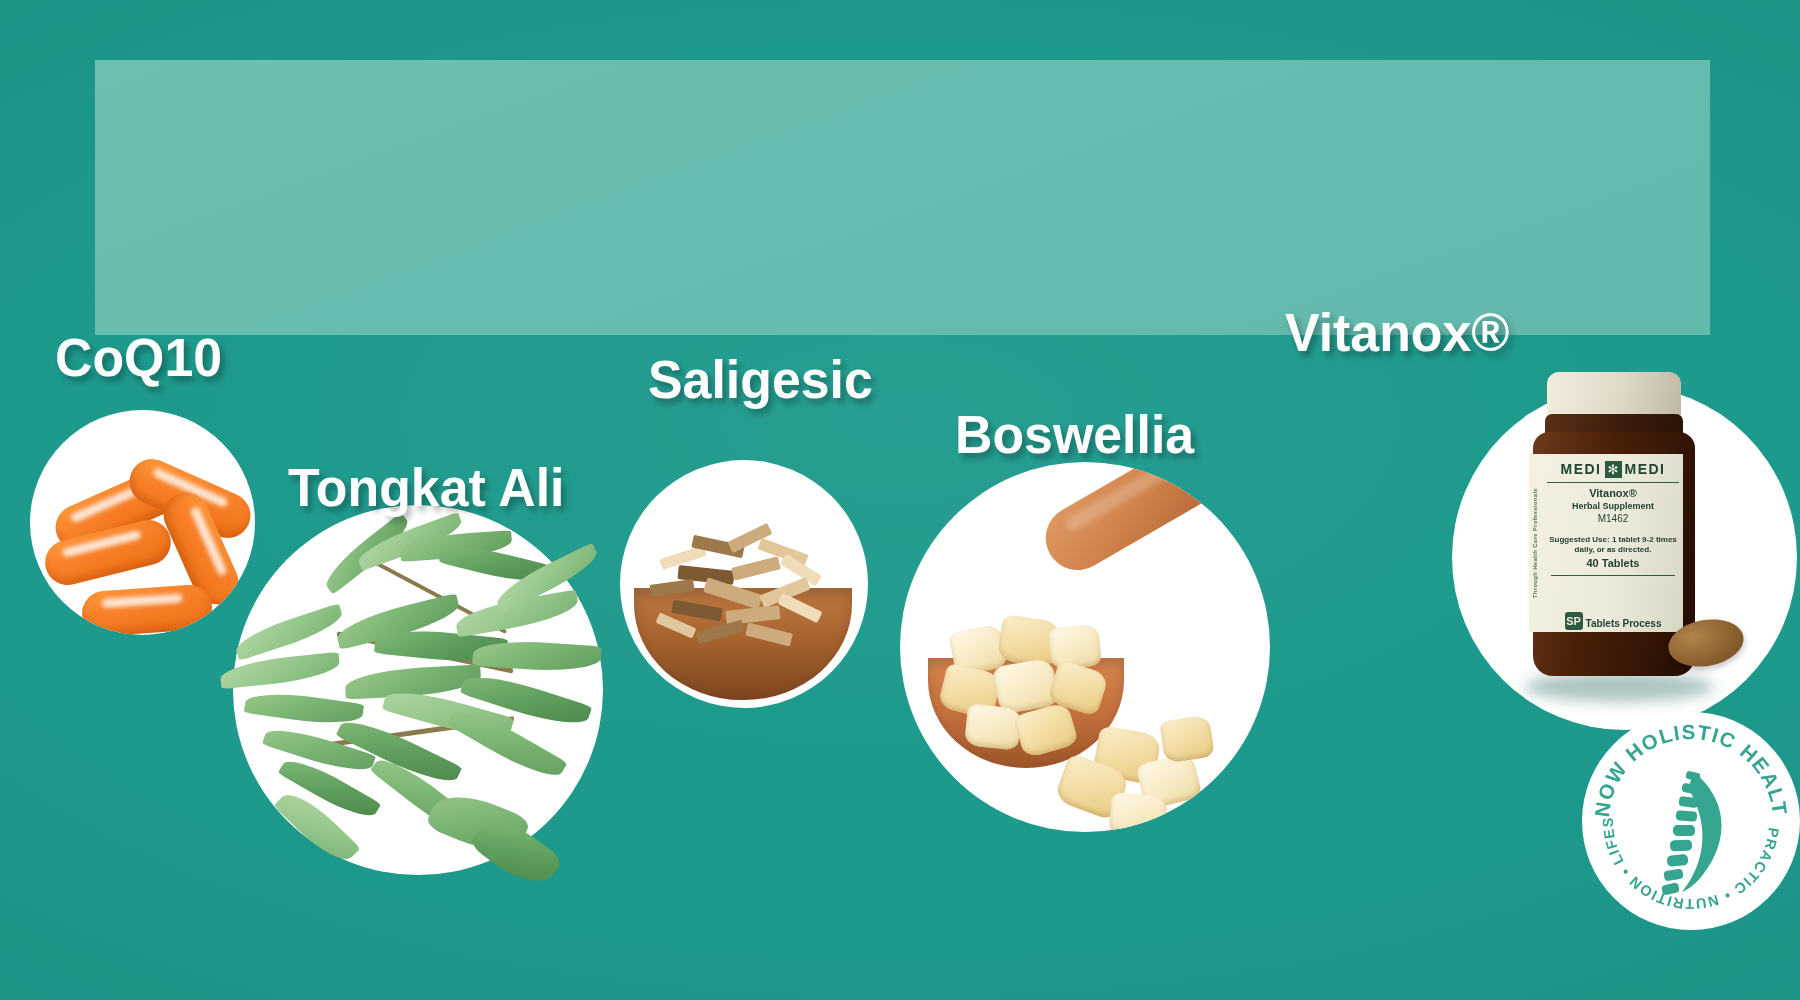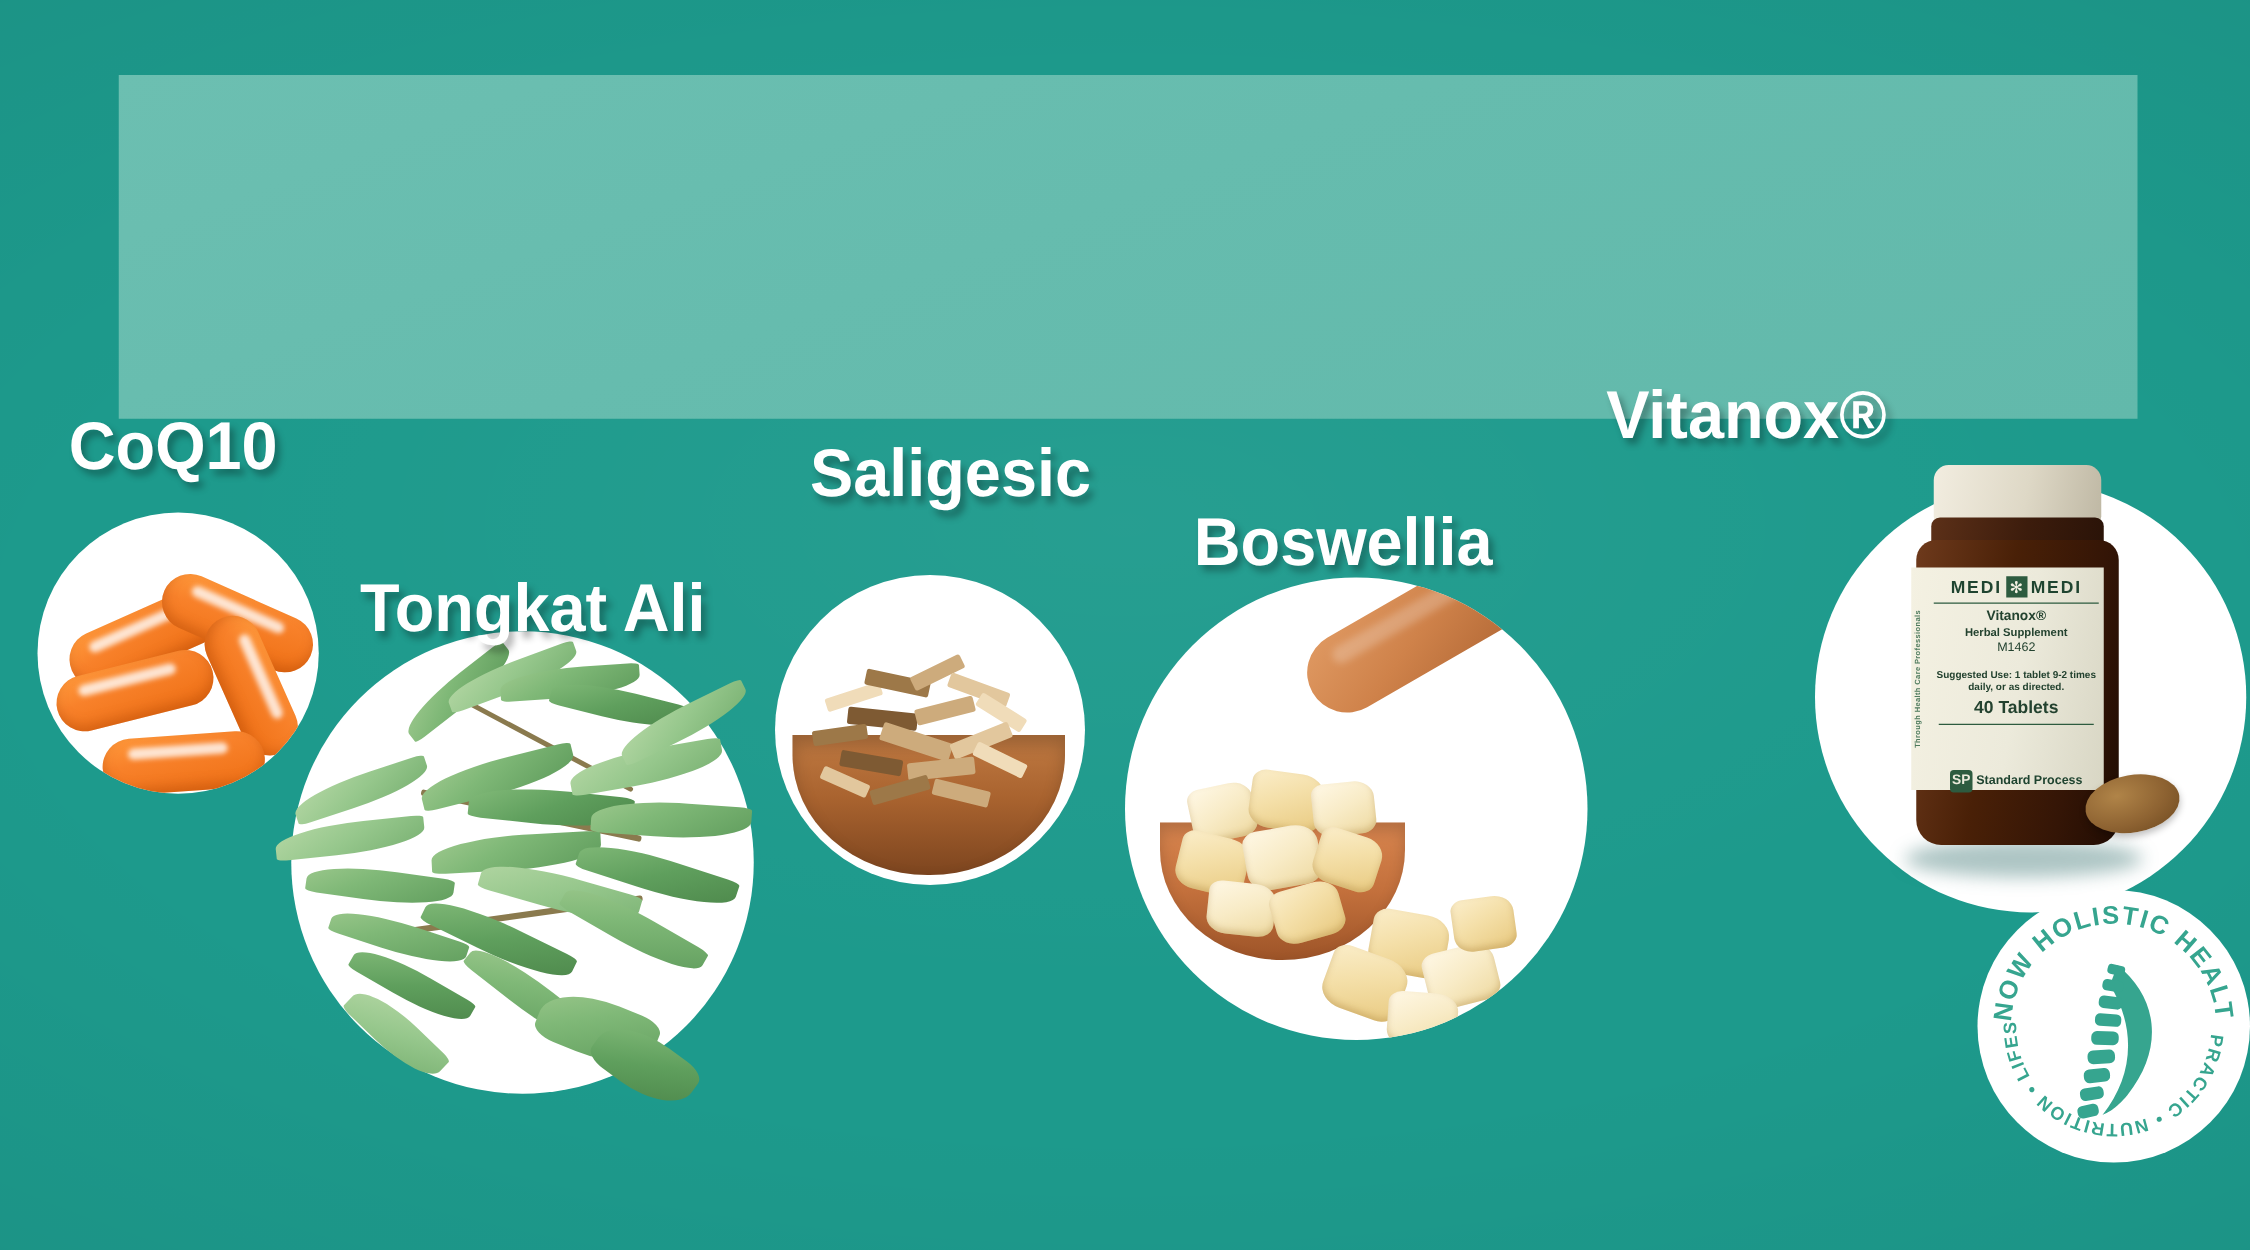--- a/index.html
+++ b/index.html
@@ -276,28 +276,28 @@
     display: inline-flex;
     align-items: center;
     justify-content: center;
     font-size: 13px;
     line-height: 1;
   }
   #label-product { font-size: 11px; font-weight: bold; margin-top: 2px; }
   #label-subtitle { font-size: 9px; font-weight: bold; margin-top: 1px; }
   #label-code { font-size: 10px; font-weight: normal; margin-top: 1px; }
   #label-use { font-size: 8px; font-weight: bold; margin-top: 10px; line-height: 1.25; }
-  #label-count { font-size: 14px; font-weight: bold; margin-top: 2px; }
+  #label-count { font-size: 11px; font-weight: bold; margin-top: 2px; }
   #label-rule {
     border-top: 1.5px solid #2d5b3f;
     margin: 5px 4px 4px 4px;
   }
   #label-brand {
     display: flex;
-    align-items: center;
+    align-items: flex-end;
     justify-content: center;
     gap: 3px;
     font-weight: bold;
     font-size: 10px;
     color: #1f4430;
     margin-top: 36px;
   }
   #sp-mark {
     width: 18px; height: 18px;
     border-radius: 3px;
@@ -464,21 +464,21 @@
         <span class="lbl-herb">MEDI</span>
       </div>
       <div id="label-product">Vitanox®</div>
       <div id="label-subtitle">Herbal Supplement</div>
       <div id="label-code">M1462</div>
       <div id="label-use">Suggested Use: 1 tablet 9-2 times daily, or as directed.</div>
       <div id="label-count">40 Tablets</div>
       <div id="label-rule"></div>
       <div id="label-brand">
         <span id="sp-mark">SP</span>
-        <span>Standard Process</span>
+        <span>Tablets Process</span>
       </div>
     </div>
   </div>
   <div id="tablet"></div>
   <div class="item-label" id="label-vitanox">Vitanox®</div>
 
   <div id="badge">
     <svg width="218" height="218" viewBox="0 0 218 218" aria-hidden="true">
       <defs>
         <path id="arc-top" d="M 27,109 A 82,82 0 0 1 191,109" fill="none"></path>

